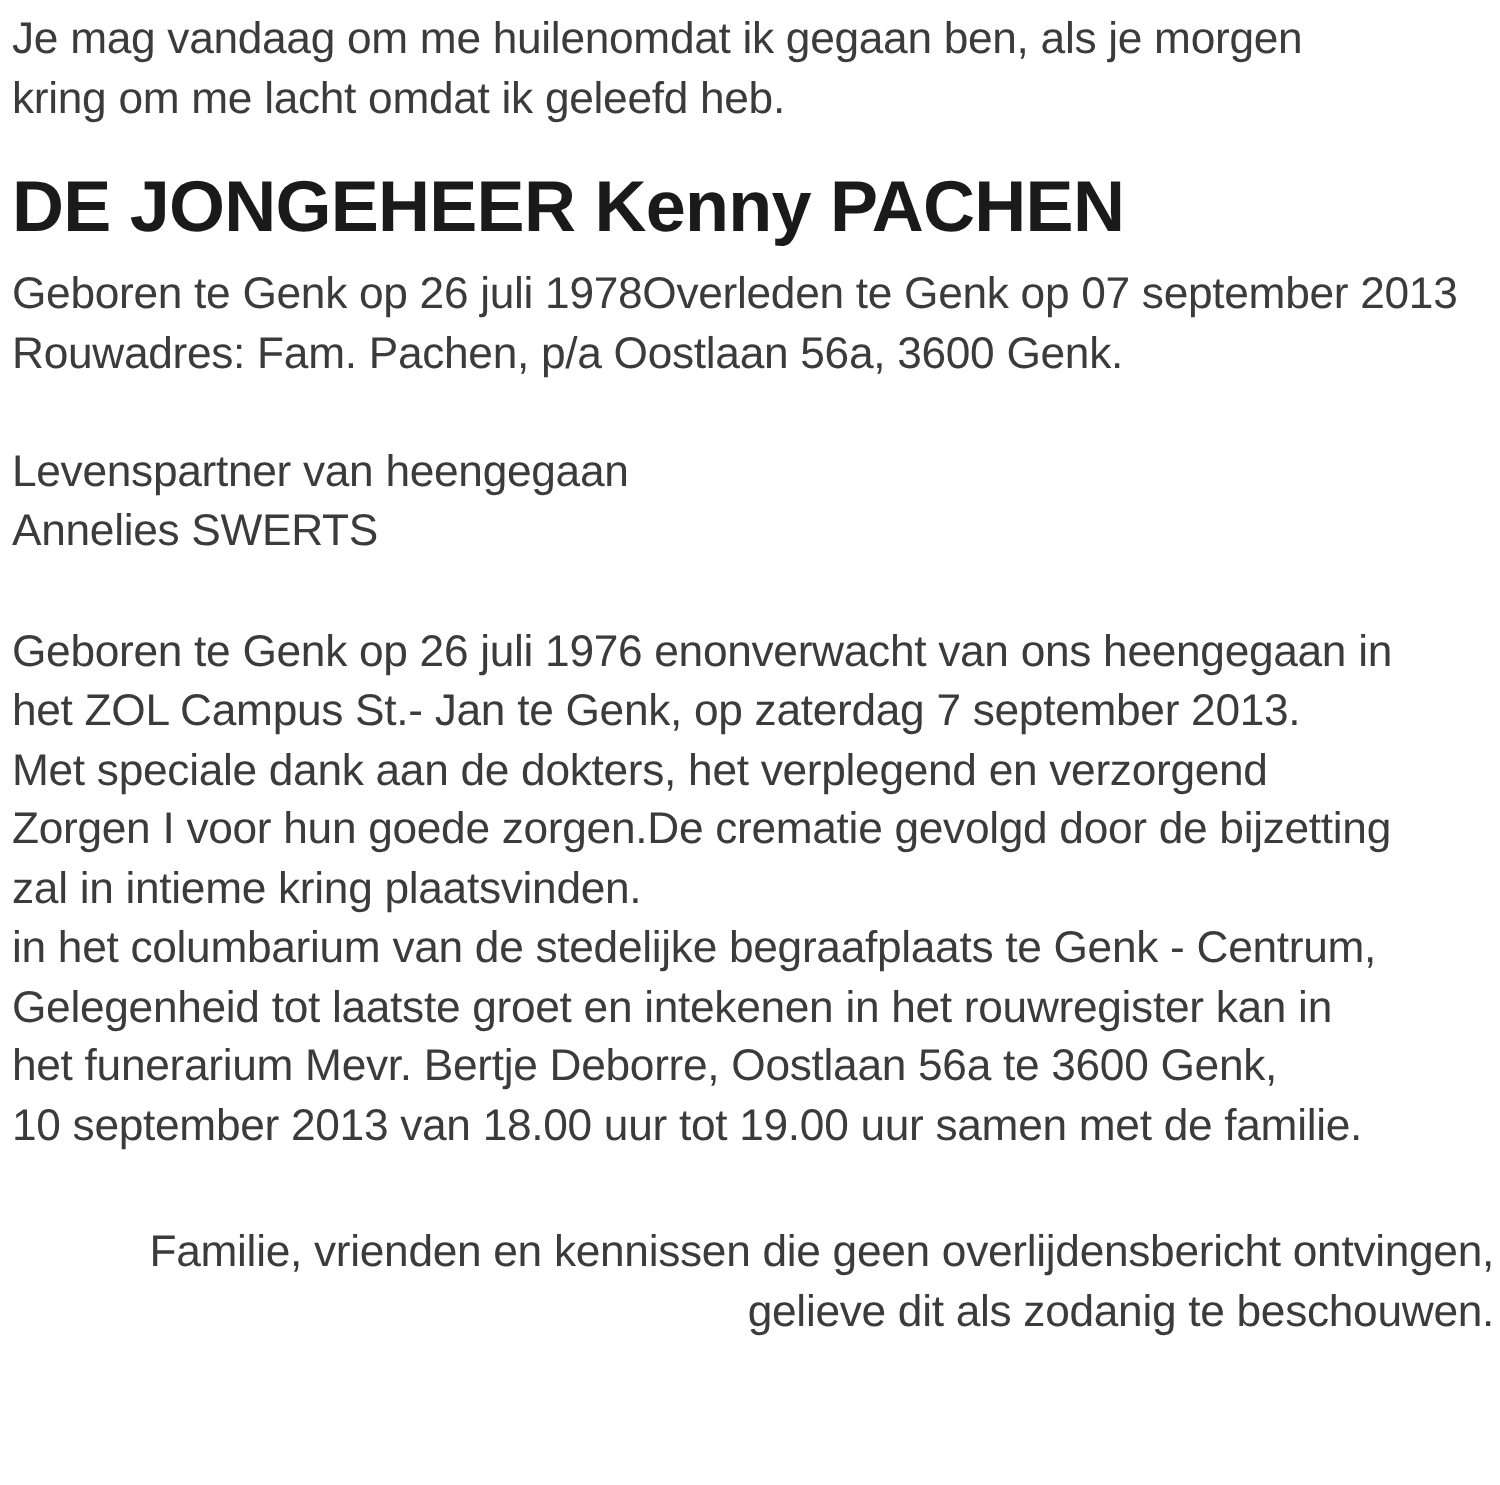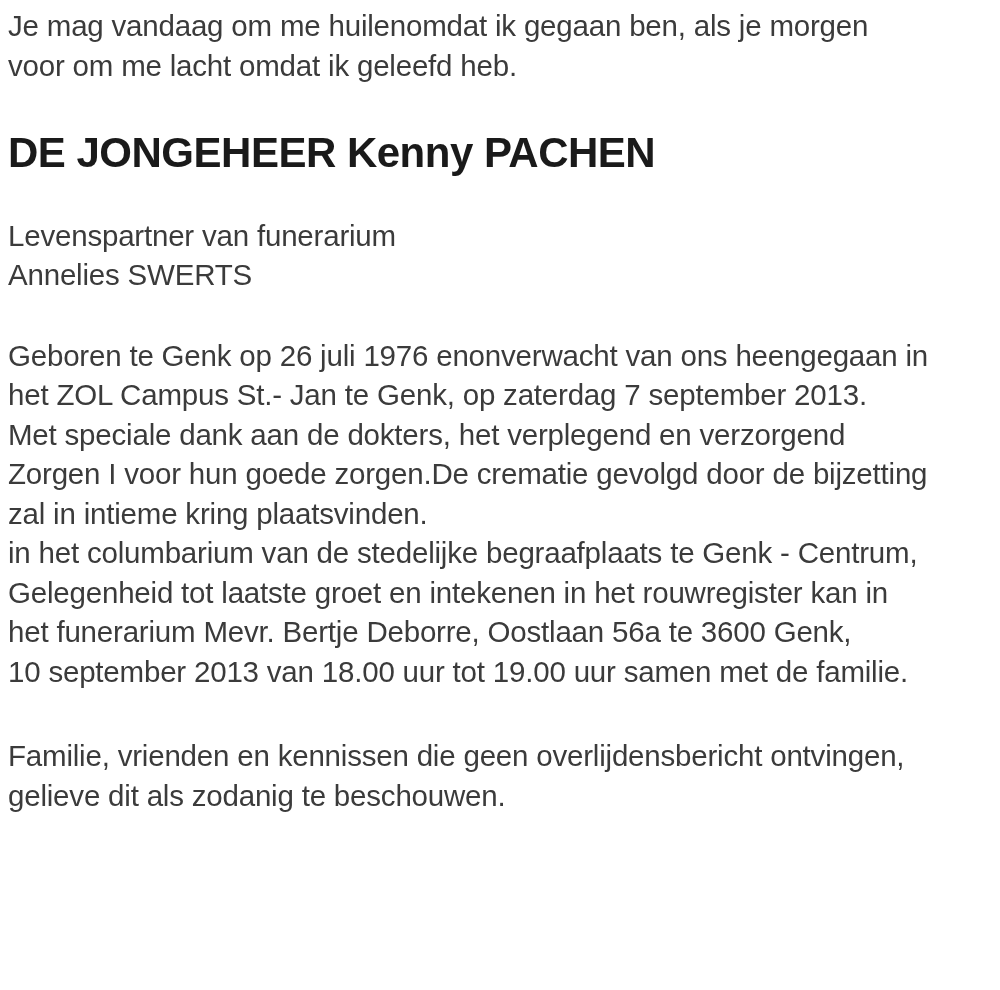--- a/index.html
+++ b/index.html
@@ -24,56 +24,61 @@
     white-space: nowrap;
     font-size: 29.5px;
     line-height: 39.5px;
     color: #3b3b3b;
     letter-spacing: -0.2px;
   }
   .quote-block {
     margin: 0;
   }
   .doc-title {
-    margin: 45px 0 0 0;
-    font-size: 42px;
+    margin: 31px 0 0 0;
+    font-size: 48px;
     line-height: 46px;
     font-weight: 700;
     color: #1a1a1a;
     white-space: nowrap;
     letter-spacing: -0.5px;
   }
   .para-birth-death {
     margin-top: 14px;
   }
   .para-partner {
     margin-top: 39.5px;
   }
   .para-body {
     margin-top: 41px;
   }
   .para-closing {
     margin-top: 45px;
+    text-align: right;
   }
 </style>
 </head>
 <body>
 
 <div class="page">
 
   <div class="quote-block">
     <div class="line">Je mag vandaag om me huilenomdat ik gegaan ben, als je morgen</div>
-    <div class="line">voor om me lacht omdat ik geleefd heb.</div>
+    <div class="line">kring om me lacht omdat ik geleefd heb.</div>
   </div>
 
   <h1 class="doc-title">DE JONGEHEER Kenny PACHEN</h1>
 
+  <div class="para-birth-death">
+    <div class="line">Geboren te Genk op 26 juli 1978Overleden te Genk op 07 september 2013</div>
+    <div class="line">Rouwadres: Fam. Pachen, p/a Oostlaan 56a, 3600 Genk.</div>
+  </div>
 
   <div class="para-partner">
-    <div class="line">Levenspartner van funerarium</div>
+    <div class="line">Levenspartner van heengegaan</div>
     <div class="line">Annelies SWERTS</div>
   </div>
 
   <div class="para-body">
     <div class="line">Geboren te Genk op 26 juli 1976 enonverwacht van ons heengegaan in</div>
     <div class="line">het ZOL Campus St.- Jan te Genk, op zaterdag 7 september 2013.</div>
     <div class="line">Met speciale dank aan de dokters, het verplegend en verzorgend</div>
     <div class="line">Zorgen I voor hun goede zorgen.De crematie gevolgd door de bijzetting</div>
     <div class="line">zal in intieme kring plaatsvinden.</div>
     <div class="line">in het columbarium van de stedelijke begraafplaats te Genk - Centrum,</div>

